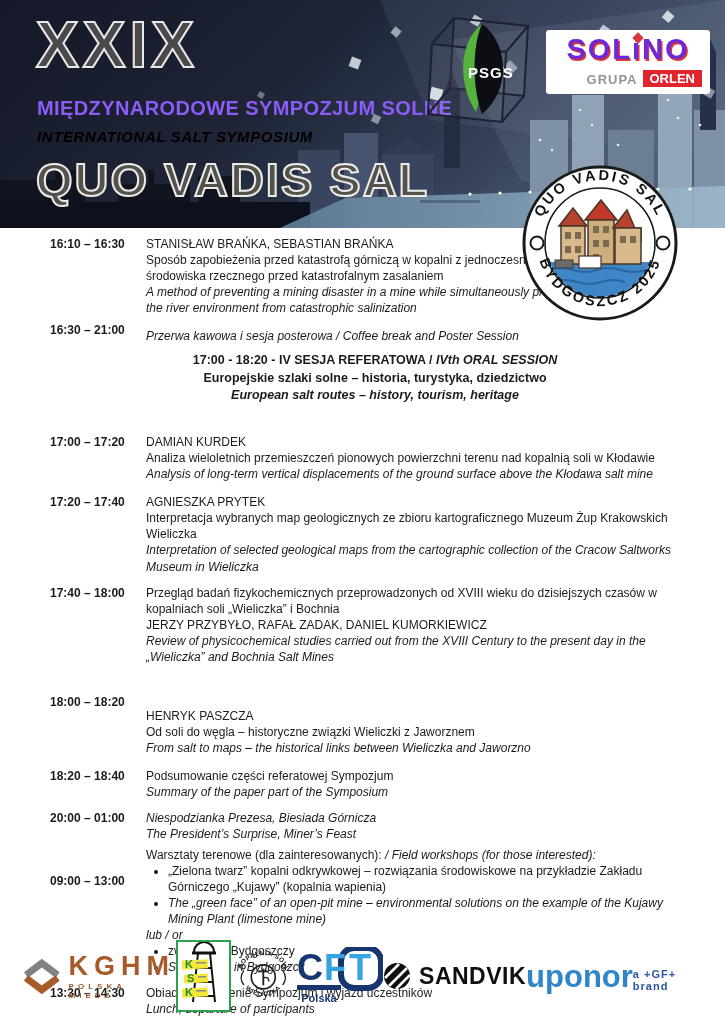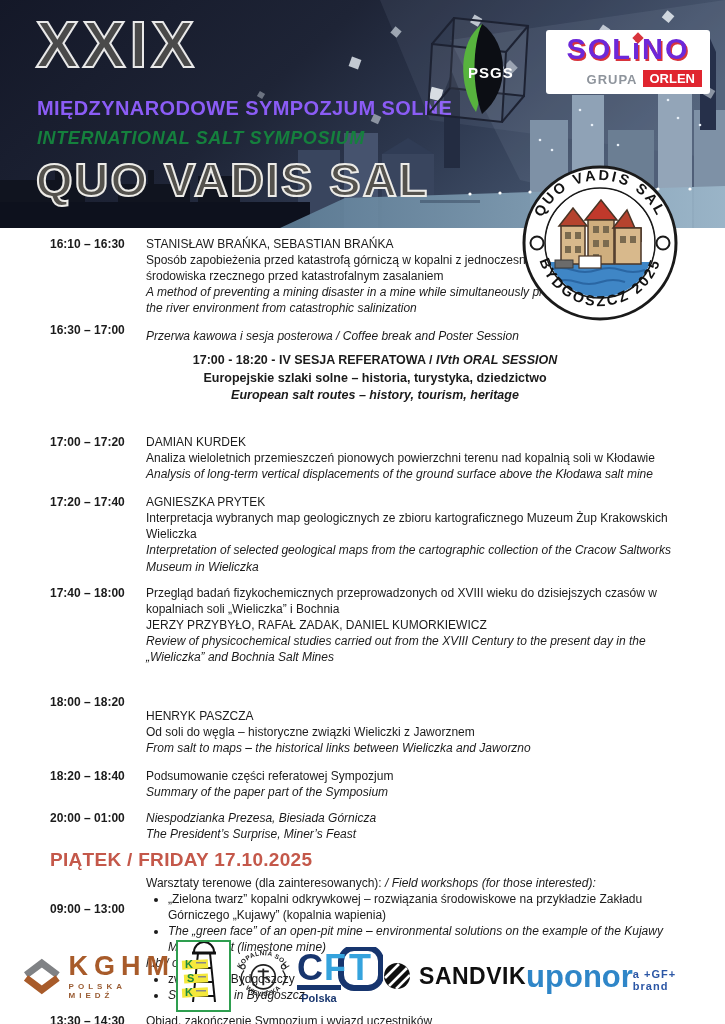--- a/index.html
+++ b/index.html
@@ -5,22 +5,22 @@
   html,body{margin:0;padding:0;background:#ffffff;}
   .page{position:relative;width:725px;height:1024px;background:#fff;overflow:hidden;
         font-family:"Liberation Sans",sans-serif;color:#1b1b1b;}
 
   
   .header{position:absolute;top:0;left:0;width:725px;height:228px;overflow:hidden;}
   .header .bg{position:absolute;top:0;left:0;}
   .h-roman{position:absolute;left:36px;top:8px;font-size:64px;font-weight:800;letter-spacing:4px;
            color:#4a4a4a;-webkit-text-stroke:2px #e9e9e9;}
   .h-pl{position:absolute;left:37px;top:97px;font-size:20px;font-weight:700;color:#8b5cf6;letter-spacing:.4px;}
-  .h-en{position:absolute;left:37px;top:128px;font-size:18px;font-weight:700;font-style:italic;
-        color:#15803d;letter-spacing:.6px;}
+  .h-en{position:absolute;left:37px;top:128px;font-size:15px;font-weight:700;font-style:italic;
+        color:#000000;letter-spacing:.6px;}
   .h-slogan{position:absolute;left:36px;top:152px;font-size:47px;font-weight:800;color:#54524d;
         -webkit-text-stroke:2px #edece8;letter-spacing:2px;}
   .psgs{position:absolute;left:424px;top:8px;}
   .solino{position:absolute;left:546px;top:30px;width:164px;height:64px;background:#fff;border-radius:3px;}
   .solino .brand{position:relative;text-align:center;font-size:29px;font-weight:800;letter-spacing:2px;
         color:#6d28d9;text-shadow:1.5px 1.5px 0 #d8343c;line-height:33px;margin-top:3px;}
   .solino .idot{position:absolute;width:8px;height:8px;background:#d8343c;transform:rotate(45deg);
         left:88px;top:4px;}
   .solino .group{position:absolute;right:8px;bottom:7px;display:flex;align-items:flex-end;gap:5px;}
   .solino .grupa{font-size:13px;font-weight:700;color:#8e949c;letter-spacing:1px;}
@@ -230,21 +230,21 @@
     <div class="srow mb6">
       <div class="stime">16:10 – 16:30</div>
       <div class="scontent w440">
         <div>STANISŁAW BRAŃKA, SEBASTIAN BRAŃKA</div>
         <div>Sposób zapobieżenia przed katastrofą górniczą w kopalni z jednoczesną ochroną środowiska rzecznego przed katastrofalnym zasalaniem</div>
         <div class="sen">A method of preventing a mining disaster in a mine while simultaneously protecting the river environment from catastrophic salinization</div>
       </div>
     </div>
 
     <div class="srow mb4">
-      <div class="stime">16:30 – 17:00</div>
+      <div class="stime">16:30 – 21:00</div>
       <div class="scontent">
         <div class="it mt6">Przerwa kawowa i sesja posterowa / Coffee break and Poster Session</div>
       </div>
     </div>
 
     <div class="session">
       <div>
         <span>17:00 - 18:20 - IV SESJA REFERATOWA / </span><span class="it">IVth ORAL SESSION</span>
       </div>
       <div>Europejskie szlaki solne – historia, turystyka, dziedzictwo</div>
@@ -296,21 +296,20 @@
     </div>
 
     <div class="srow mb4">
       <div class="stime">20:00 – 01:00</div>
       <div class="scontent">
         <div class="it">Niespodzianka Prezesa, Biesiada Górnicza</div>
         <div class="it">The President’s Surprise, Miner’s Feast</div>
       </div>
     </div>
 
-    <div class="friday">PIĄTEK / FRIDAY 17.10.2025</div>
 
     <div class="srow mb10">
       <div class="stime pt26">09:00 – 13:00</div>
       <div class="scontent">
         <div>
           <span>Warsztaty terenowe (dla zainteresowanych): </span><span class="it">/ Field workshops (for those interested):</span>
         </div>
         <ul class="bullets">
           <li>„Zielona twarz” kopalni odkrywkowej – rozwiązania środowiskowe na przykładzie Zakładu Górniczego „Kujawy” (kopalnia wapienia)</li>
           <li class="it">The „green face” of an open-pit mine – environmental solutions on the example of the Kujawy Mining Plant (limestone mine)</li>

